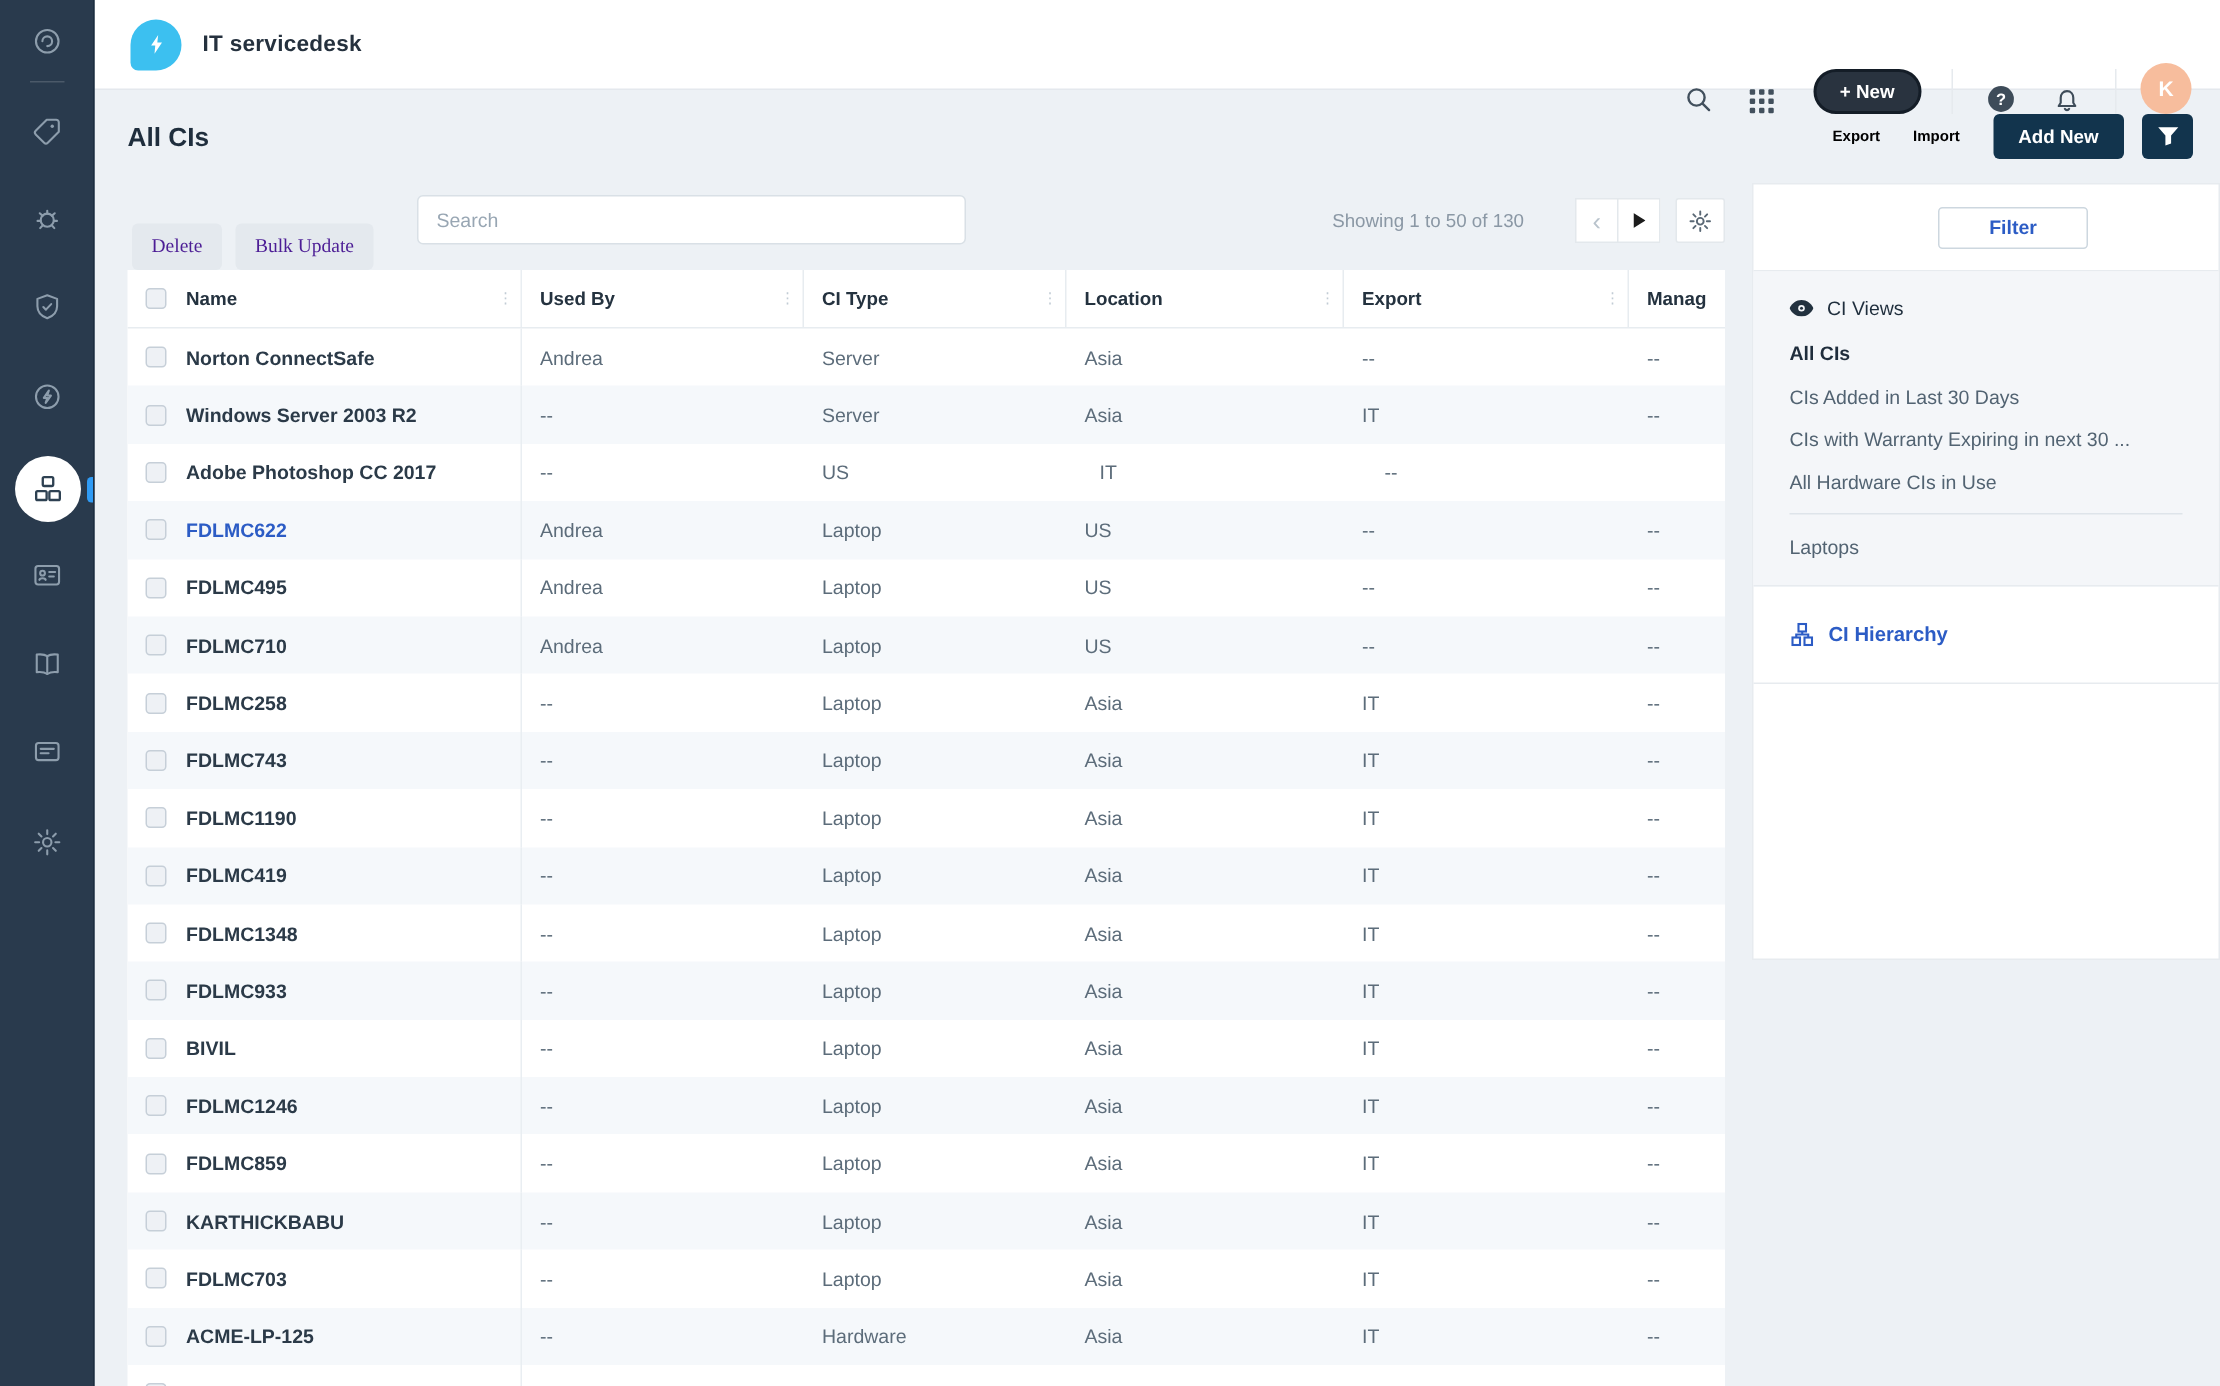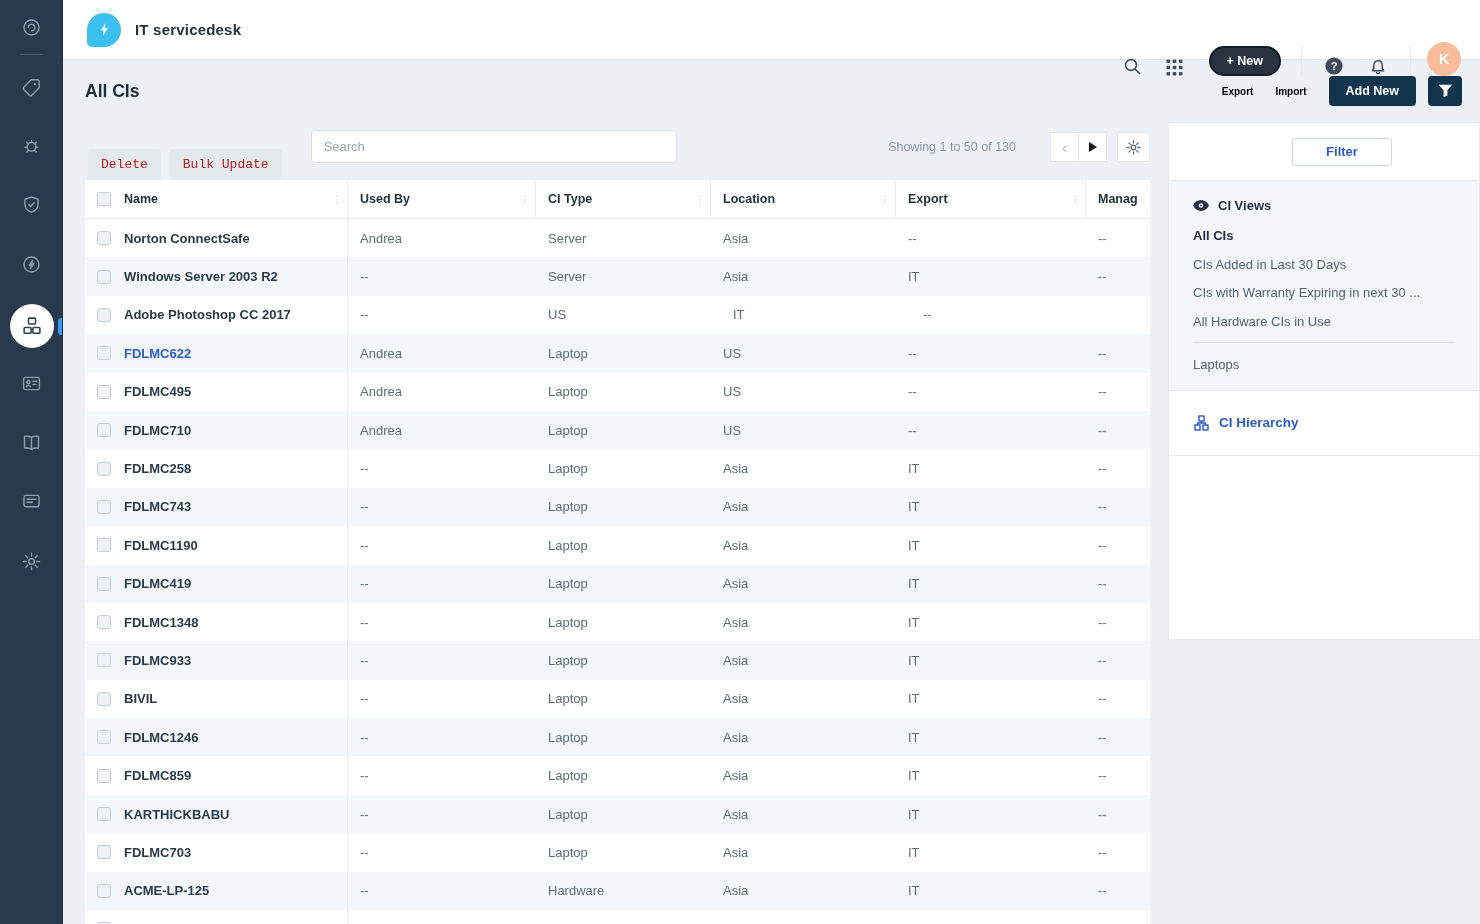--- a/index.html
+++ b/index.html
@@ -31,21 +31,21 @@
   .page-title{margin-left:22px;font-size:17.5px;font-weight:bold;color:#1f2e3d;}
   .head-actions{position:absolute;right:18px;display:flex;align-items:center;}
   .txt-link{color:#000000;font-size:10px;font-weight:600;text-decoration:none;cursor:pointer;}
   .txt-link + .txt-link{margin-left:22px;}
   .navy-btn{margin-left:22px;height:30px;padding:0 17px;background:#12344d;border:none;border-radius:4px;color:#fff;font-size:12.5px;font-weight:bold;cursor:pointer;font-family:inherit;}
   .navy-sq{margin-left:12px;width:34px;height:30px;padding:0;display:flex;align-items:center;justify-content:center;}
 
   
   .toolbar{position:absolute;left:88px;top:131px;width:1062px;height:31px;}
   .tool-left{display:flex;align-items:center;height:31px;}
-  .dis-btn{height:31px;padding:0 13px;background:#e4e9ee;border:none;border-radius:4px;color:#b91c1c;font-size:13px;cursor:default;font-family:Liberation Mono, monospace;margin-top:35px;}
+  .dis-btn{height:31px;padding:0 13px;background:#e4e9ee;border:none;border-radius:4px;color:#4c1d95;font-size:13px;cursor:default;font-family:Liberation Serif, serif;margin-top:35px;}
   .dis-btn + .dis-btn{margin-left:9px;}
   .search-input{margin-left:29px;width:340px;height:31px;background:#fff;border:1px solid #d9e0e6;border-radius:4px;padding:0 12px;font-size:13px;color:#0369a1;outline:none;box-sizing:content-box;font-family:inherit;}
   .search-input::placeholder{color:#98a6b3;}
   .showing{position:absolute;right:134px;top:9px;font-size:12.5px;color:#8b98a5;}
   .pager{position:absolute;right:43px;top:1px;display:flex;}
   .pg-btn{width:29px;height:30px;background:#fff;border:1px solid #e3e8ec;display:flex;align-items:center;justify-content:center;padding:0;cursor:pointer;}
   .pg-btn + .pg-btn{margin-left:-1px;}
   .pg-prev{color:#b9c3cc;font-size:17px;line-height:1;cursor:default;}
   .gear-btn{position:absolute;right:0;top:1px;width:33px;height:30px;background:#fff;border:1px solid #e3e8ec;border-radius:2px;display:flex;align-items:center;justify-content:center;cursor:pointer;padding:0;}
 
@@ -70,21 +70,21 @@
   .trow .c1{border-right:1px solid #e9eef2;font-weight:bold;color:#2b3a48;white-space:nowrap;overflow:hidden;}
   .trow .c1 .txt{cursor:pointer;}
   .trow .c1 .txt.link{color:#2c5cc5;}
   .dim{color:#5c6c7a;}
 
   
   .panel{position:absolute;left:1168px;top:122px;width:312px;height:518px;background:#fff;border:1px solid #e7ebef;box-sizing:border-box;}
   .panel-top{height:57px;border-bottom:1px solid #e7ebef;display:flex;align-items:center;justify-content:center;padding-left:36px;}
   .filter-btn{width:100px;height:28px;background:#fff;border:1px solid #cdd7df;border-radius:3px;color:#2c5cc5;font-size:13px;font-weight:bold;cursor:pointer;font-family:inherit;}
   .views{background:#f4f6f9;border-bottom:1px solid #e7ebef;padding:17px 0 4px 24px;}
-  .views-head{display:flex;align-items:center;gap:9px;font-size:13px;font-weight:bold;color:#1f2e3d;margin-bottom:15px;}
+  .views-head{display:flex;align-items:center;gap:9px;font-size:13px;font-weight:normal;color:#1f2e3d;margin-bottom:15px;}
   .view-item{font-size:13px;color:#526372;margin-bottom:13.5px;white-space:nowrap;overflow:hidden;cursor:pointer;}
   .view-item.sel{color:#1f2d3c;font-weight:bold;}
   .views-div{height:1px;background:#dee4ea;margin:2px 24px 14px 0;}
   .hierarchy{height:64px;display:flex;align-items:center;padding-left:25px;gap:10px;border-bottom:1px solid #e7ebef;color:#2c5cc5;font-size:13.5px;font-weight:bold;cursor:pointer;}
 </style>
 </head>
 <body>
 
 <div class="app">
 

